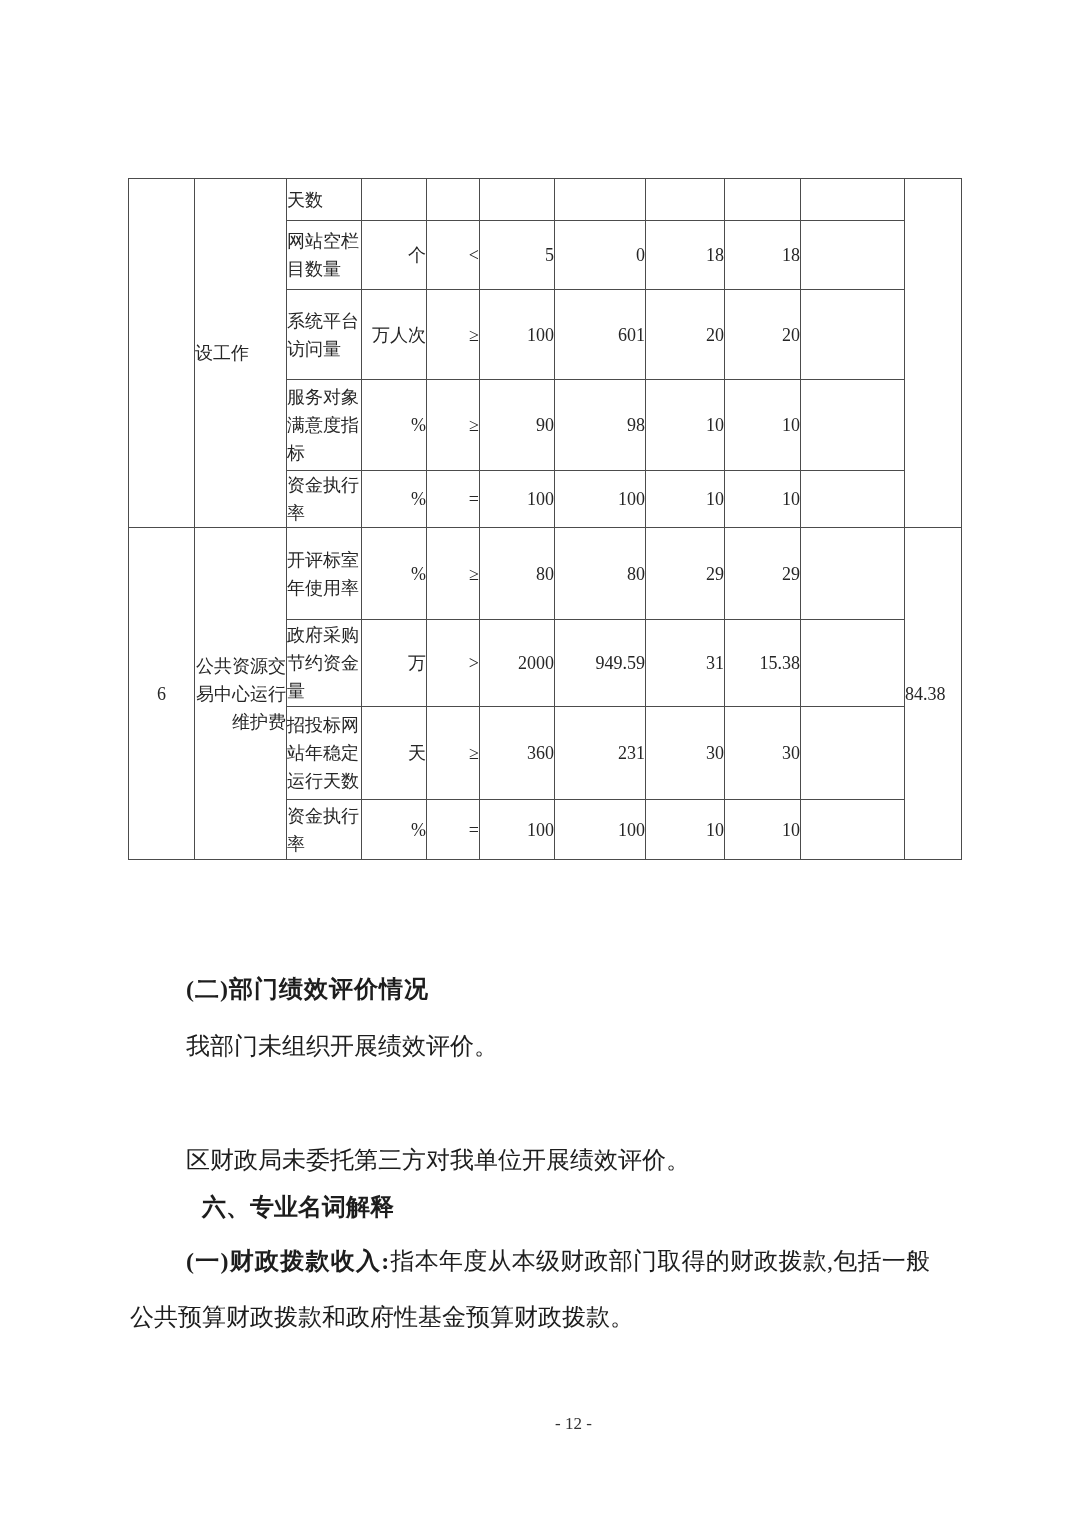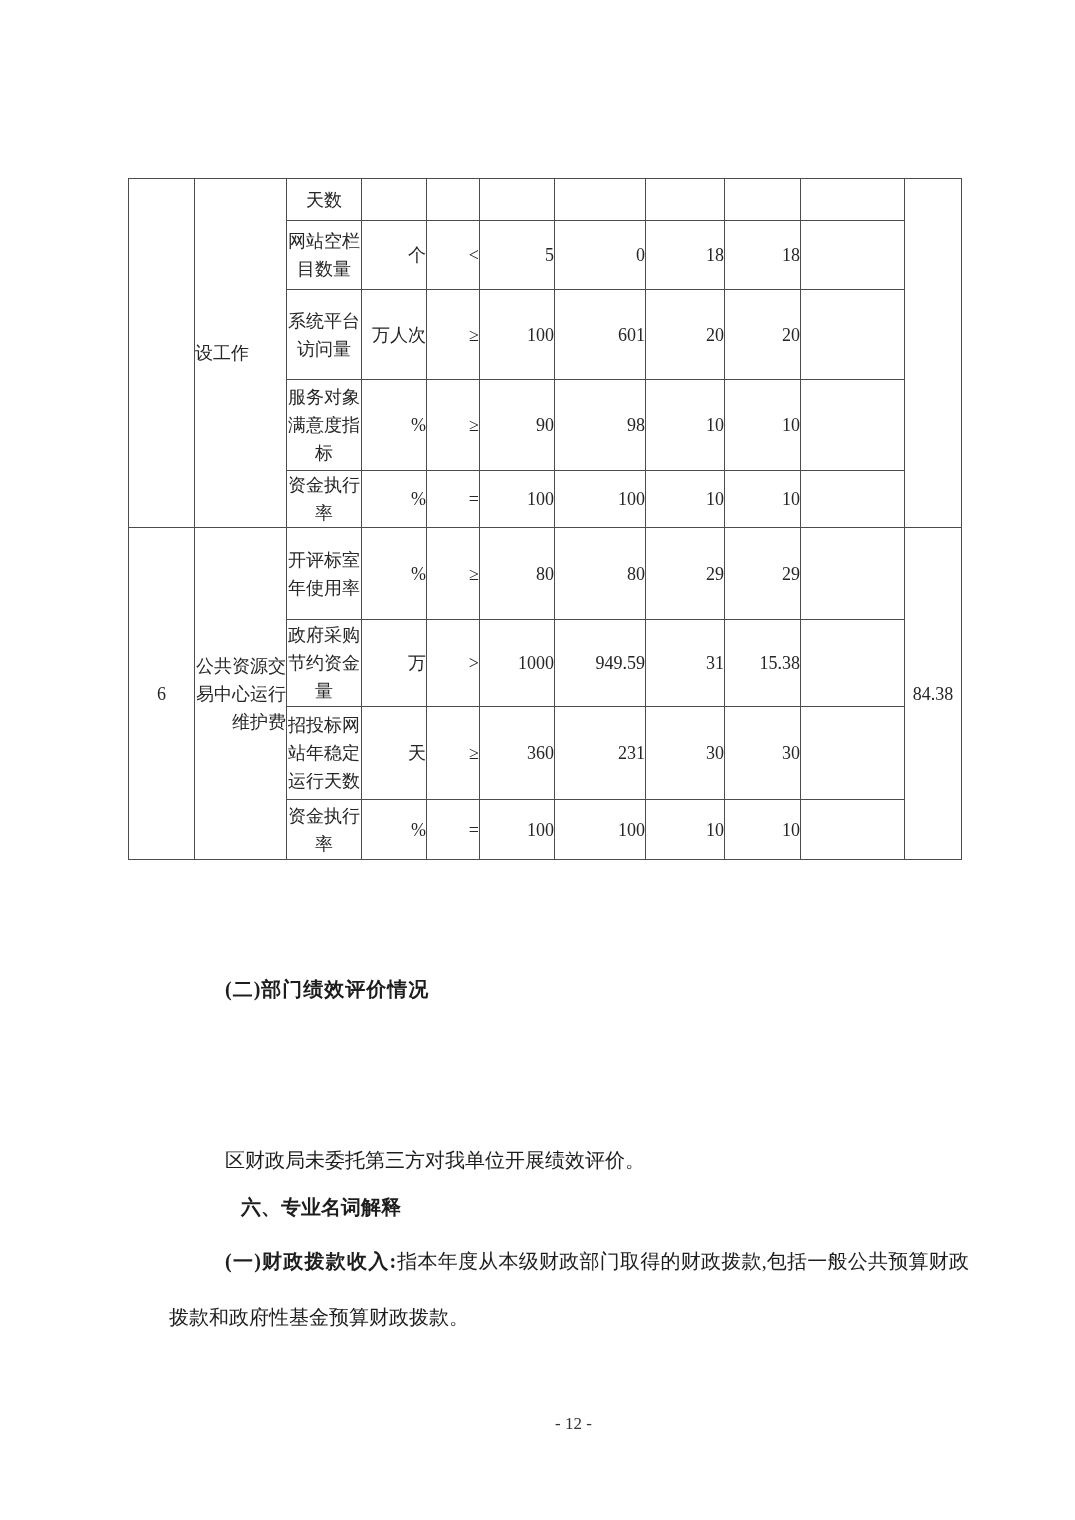--- a/index.html
+++ b/index.html
@@ -34,32 +34,31 @@
     text-align:right;
     padding:0 9px 0 8px;
     line-height:50px;
   }
   td.proj-tail{
     vertical-align:top;
     text-align:left;
     padding-top:16px;
     line-height:28px;
   }
-  td.ind{text-align:center;padding:0 7px 0 8px;}
+  td.ind{text-align:left;padding:0 7px 0 8px;}
   td.unit{text-align:right;padding:0 9px 0 14px;}
   td.op{text-align:right;padding-right:12px;font-size:16px;}
   td.num{text-align:right;padding-right:11px;}
-  td.total{text-align:center;}
+  td.total{}
   td.notop{border-top:none;}
   
   .tblock{
     position:absolute;left:130px;width:815px;
-    font-size:20px;line-height:34px;
+    font-size:24px;line-height:34px;
     color:#1d1d1d;
-    margin-left:39px;
   }
   .hd{
     font-weight:700;
     text-indent:56px;
     letter-spacing:1px;
   }
   .para{text-indent:56px;}
   .hd-sans{
     font-family:"Liberation Sans","DejaVu Sans",sans-serif;
     font-weight:700;
@@ -163,21 +162,21 @@
         <td class="num">80</td>
         <td class="num">29</td>
         <td class="num">29</td>
         <td class="note"></td>
         <td class="total" rowspan="4">84.38</td>
       </tr>
       <tr style="height:87px">
         <td class="ind">政府采购节约资金量</td>
         <td class="unit">万</td>
         <td class="op">&gt;</td>
-        <td class="num">1000</td>
+        <td class="num">2000</td>
         <td class="num">949.59</td>
         <td class="num">31</td>
         <td class="num">15.38</td>
         <td class="note"></td>
       </tr>
       <tr style="height:93px">
         <td class="ind">招投标网站年稳定运行天数</td>
         <td class="unit">天</td>
         <td class="op">≥</td>
         <td class="num">360</td>
@@ -193,19 +192,20 @@
         <td class="num">100</td>
         <td class="num">100</td>
         <td class="num">10</td>
         <td class="num">10</td>
         <td class="note"></td>
       </tr>
     </tbody>
   </table>
 
   <div class="tblock hd" style="top:972px">(二)部门绩效评价情况</div>
+  <div class="tblock para" style="top:1029px">我部门未组织开展绩效评价。</div>
   <div class="tblock para" style="top:1143px">区财政局未委托第三方对我单位开展绩效评价。</div>
   <div class="tblock defpara" style="top:1233px"><span class="bold">(一)财政拨款收入:</span><span>指本年度从本级财政部门取得的财政拨款,包括一般公共预算财政拨款和政府性基金预算财政拨款。</span></div>
   <div class="tblock hd-sans" style="top:1190px">六、专业名词解释</div>
 
   <div class="pagefoot">- 12 -</div>
 
 </div>
 
 </body></html>

